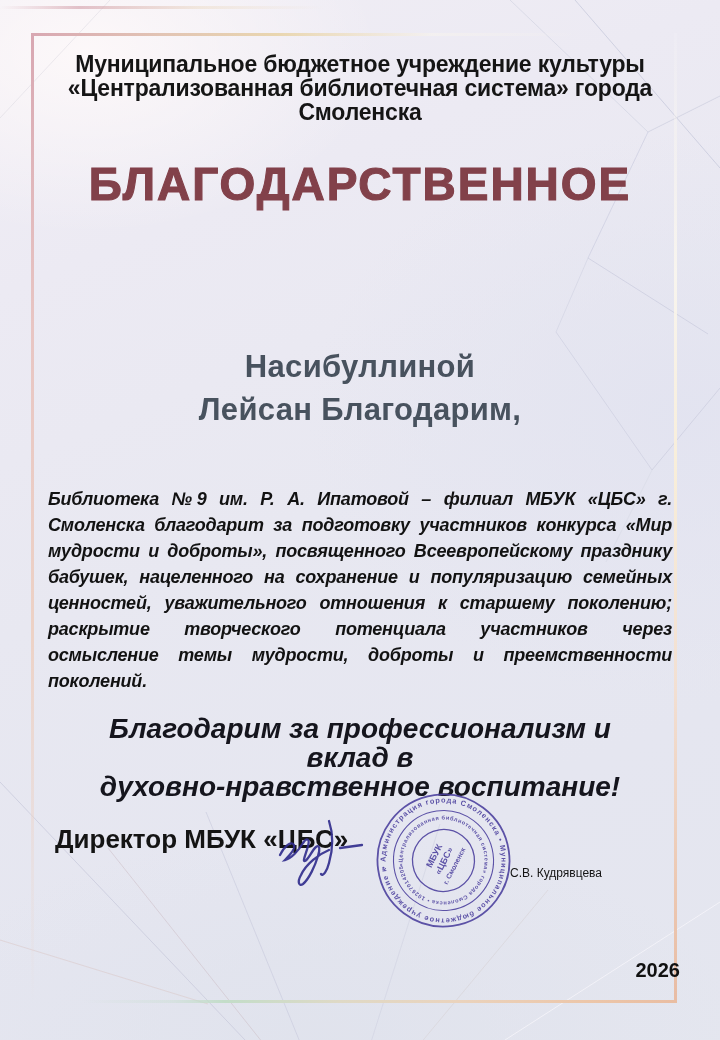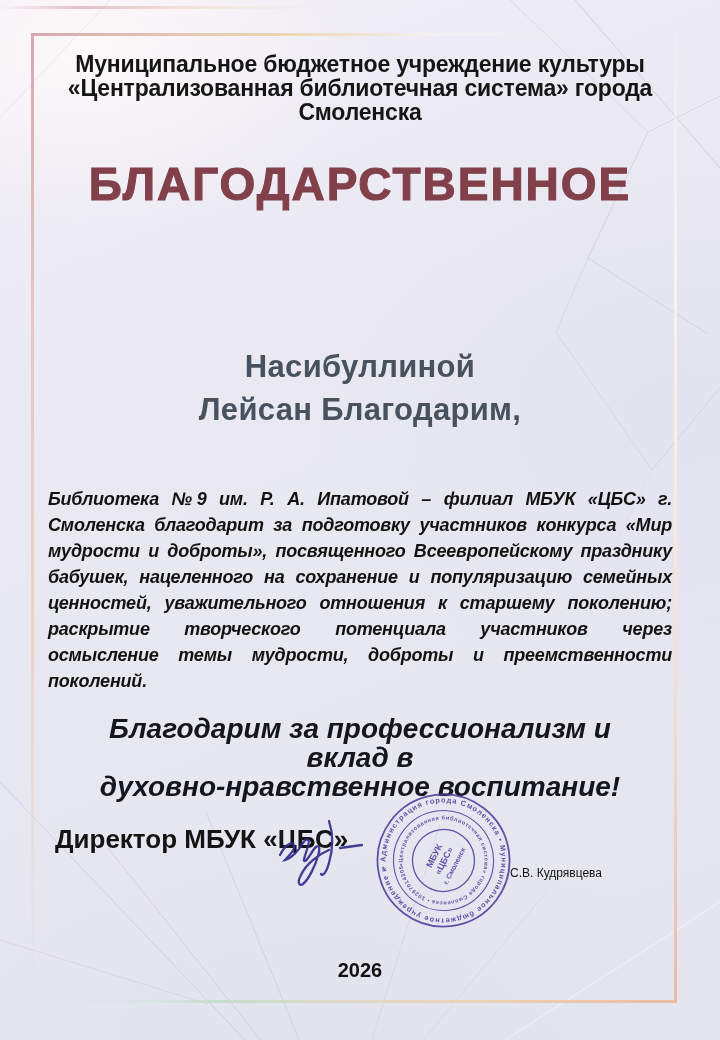--- a/index.html
+++ b/index.html
@@ -45,21 +45,21 @@
     font-weight:bold;font-style:italic;font-size:18px;line-height:26px;color:#121212;
     text-align:justify;text-align-last:left;word-spacing:3px;letter-spacing:-.2px;}
   .closing{position:absolute;left:90px;top:714px;width:540px;text-align:center;
     font-weight:bold;font-style:italic;font-size:28px;line-height:29px;color:#15151d;}
   .signer-title{position:absolute;left:55px;top:826px;
     font-weight:bold;font-size:26px;line-height:26px;color:#141414;}
   .signer-name{position:absolute;left:510px;top:838px;
     font-weight:normal;font-size:12px;color:#141414;margin-top:28px;}
   .sig{position:absolute;left:272px;top:803px;width:106px;height:96px;}
   .stamp{position:absolute;left:372px;top:789px;width:143px;height:143px;transform:rotate(-8deg);opacity:.88;}
-  .year{position:absolute;left:40px;top:959px;width:640px;text-align:center;
+  .year{position:absolute;left:40px;top:959px;width:640px;text-align:right;
     font-weight:bold;font-size:20px;color:#111;}
 </style>
 </head>
 <body>
 
 <div class="stage">
 
   <svg class="decor" viewBox="0 0 720 1040" xmlns="http://www.w3.org/2000/svg">
     <g fill="none" stroke-width="1">
       <path d="M575,0 L720,168" stroke="#c6c8db" opacity=".75"></path>

